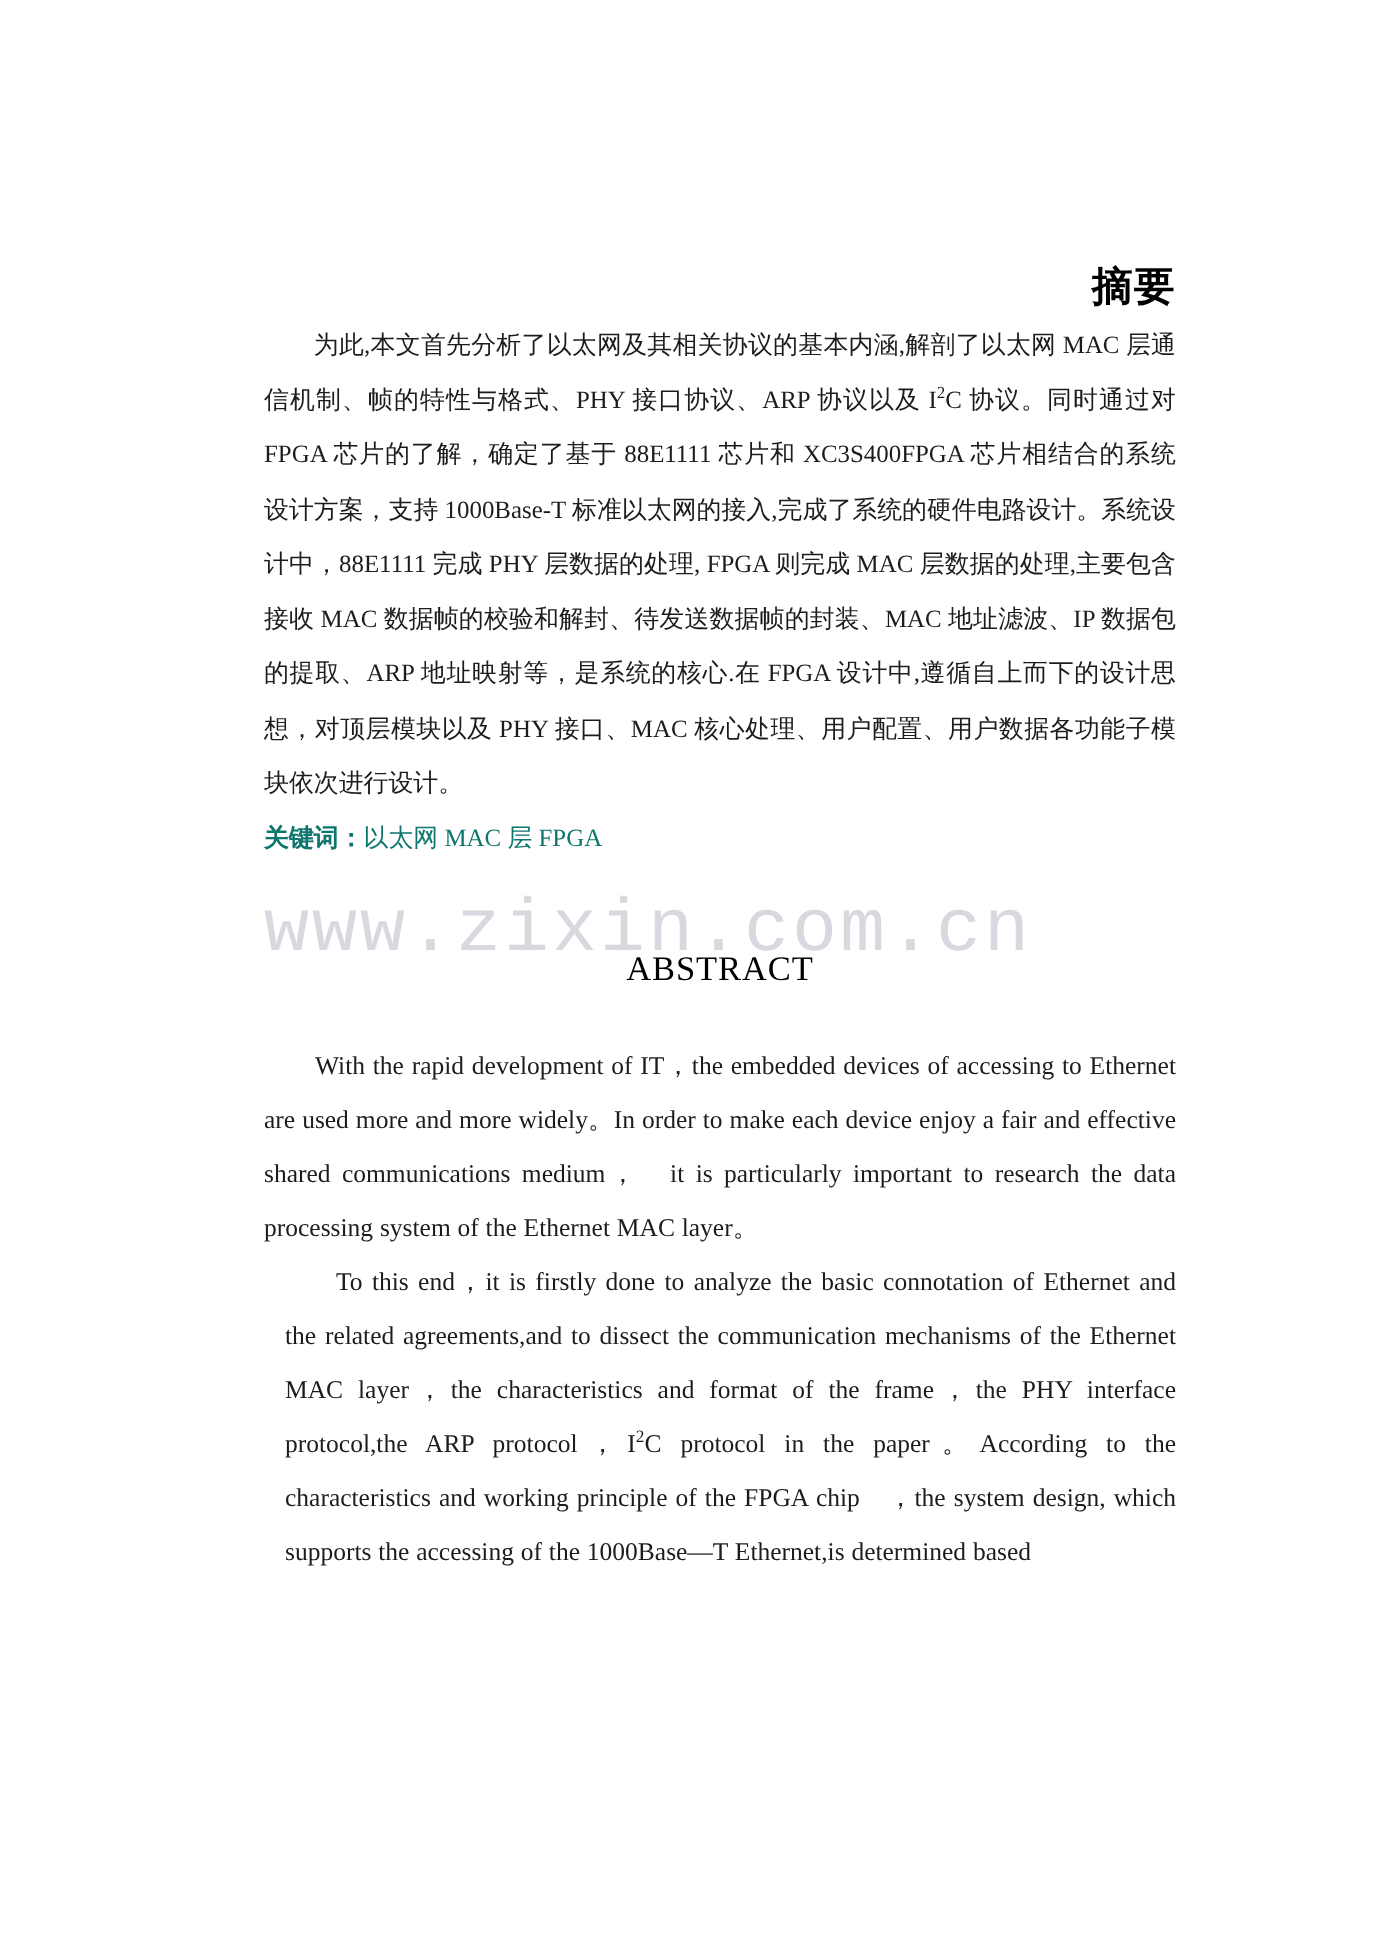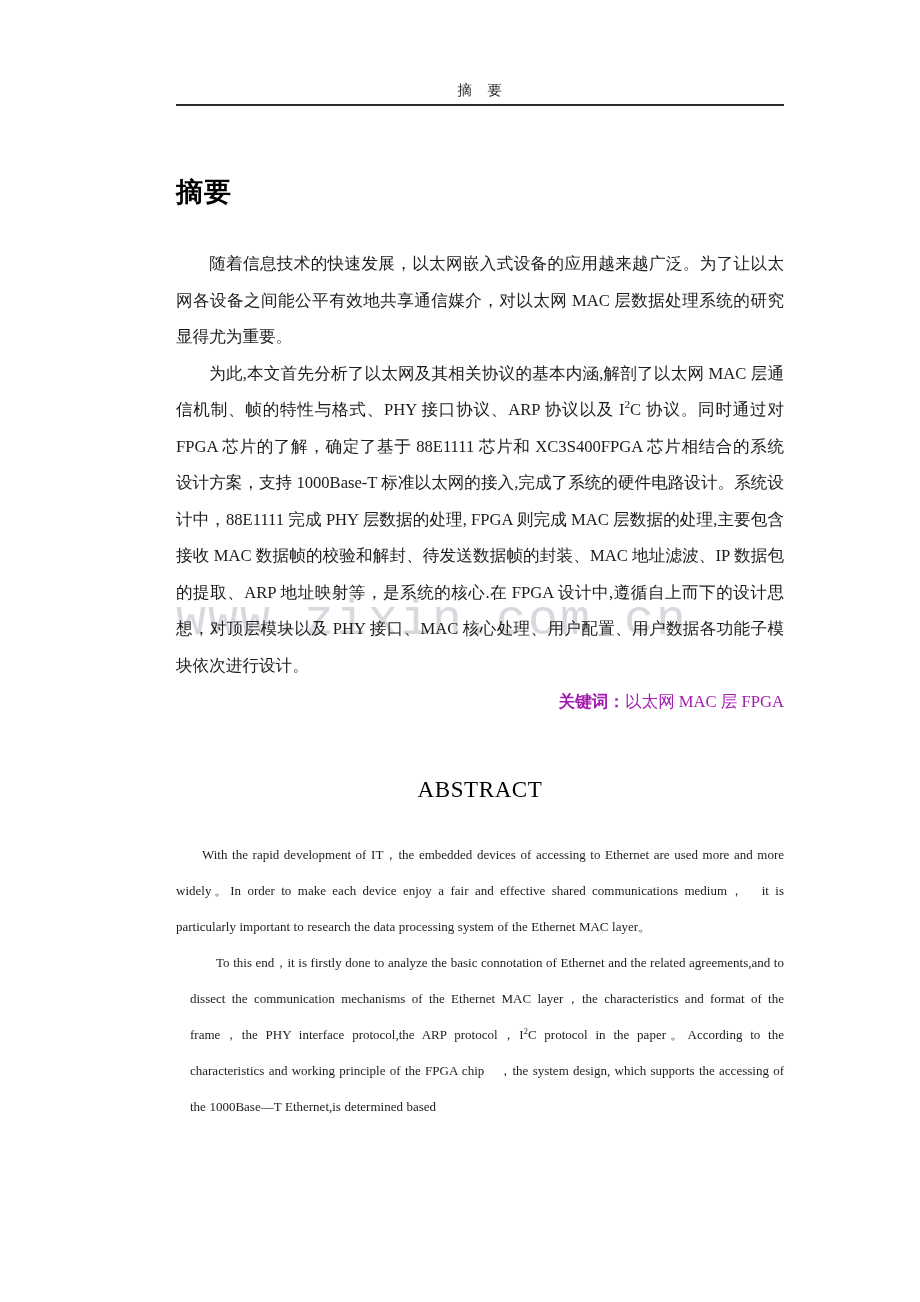--- a/index.html
+++ b/index.html
@@ -50,21 +50,21 @@
   
   .content {
     position: absolute;
     left: 176px;
     top: 150px;
     width: 608px;
   }
 
   
   .title-cn {
-    text-align: left;
+    text-align: right;
     font-size: 27px;
     font-weight: bold;
     letter-spacing: 1px;
     margin: 22px 0 0 0;
     line-height: 40px;
     font-family: "DejaVu Sans", "Liberation Sans", sans-serif;
     color: #000;
   }
   .title-en {
     text-align: center;
@@ -87,30 +87,29 @@
     margin: 0;
     color: #1c1c1c;
   }
   .p-cn.first { margin-top: 34px; }
 
   .keywords {
     font-size: 16.6px;
     line-height: 36.5px;
     margin: 0;
     text-indent: 0;
-    color: #a21caf;
-    text-align: right;
+    color: #0f766e;
   }
   .keywords .kw-label {
     font-weight: bold;
     font-family: "DejaVu Sans", "Liberation Sans", sans-serif;
   }
 
   .p-en {
-    font-size: 13px;
+    font-size: 17px;
     line-height: 36px;
     text-align: justify;
     text-indent: 2em;
     margin: 0;
     color: #1c1c1c;
     word-spacing: 0.3px;
   }
   .p-en.first { margin-top: 30px; }
   .p-en.second { margin-top: 0; margin-left: 14px; }
 
@@ -140,30 +139,25 @@
   }
   .content, .header-area { z-index: 2; position: absolute; }
 </style>
 </head>
 <body>
 
 <div class="page">
 
   <div class="watermark">www.zixin.com.cn</div>
 
-  <div class="header-area">
-    <div class="header-text">摘　要</div>
-    <div class="header-rule"></div>
-  </div>
 
   <div class="content">
 
     <h1 class="title-cn">摘要</h1>
 
-    <p class="p-cn first">随着信息技术的快速发展，以太网嵌入式设备的应用越来越广泛。为了让以太网各设备之间能公平有效地共享通信媒介，对以太网 MAC 层数据处理系统的研究显得尤为重要。</p>
 
     <p class="p-cn"><span>为此,本文首先分析了以太网及其相关协议的基本内涵,解剖了以太网 MAC 层通信机制、帧的特性与格式、PHY 接口协议、ARP 协议以及 I</span><sup class="sup2">2</sup><span>C 协议。同时通过对 FPGA 芯片的了解，确定了基于 88E1111 芯片和 XC3S400FPGA 芯片相结合的系统设计方案，支持 1000Base-T 标准以太网的接入,完成了系统的硬件电路设计。系统设计中，88E1111 完成 PHY 层数据的处理, FPGA 则完成 MAC 层数据的处理,主要包含接收 MAC 数据帧的校验和解封、待发送数据帧的封装、MAC 地址滤波、IP 数据包的提取、ARP 地址映射等，是系统的核心.在 FPGA 设计中,遵循自上而下的设计思想，对顶层模块以及 PHY 接口、MAC 核心处理、用户配置、用户数据各功能子模块依次进行设计。</span></p>
 
     <p class="keywords"><span class="kw-label">关键词：</span><span>以太网  MAC 层  FPGA</span></p>
 
     <h1 class="title-en">ABSTRACT</h1>
 
     <p class="p-en first">With the rapid development of IT，the embedded devices of accessing to Ethernet are used more and more widely。In order to make each device enjoy a fair and effective shared communications medium，　it is particularly important to research the data processing system of the Ethernet MAC layer。</p>
 
     <p class="p-en second"><span>To this end，it is firstly done to analyze the basic connotation of Ethernet and the related agreements,and to dissect the communication mechanisms of the Ethernet MAC layer，the characteristics and format of the frame，the PHY interface protocol,the ARP protocol，I</span><sup class="sup2">2</sup><span>C protocol in the paper。According to the characteristics and working principle of the FPGA chip　，the system design, which supports the accessing of the 1000Base—T Ethernet,is determined based</span></p>

